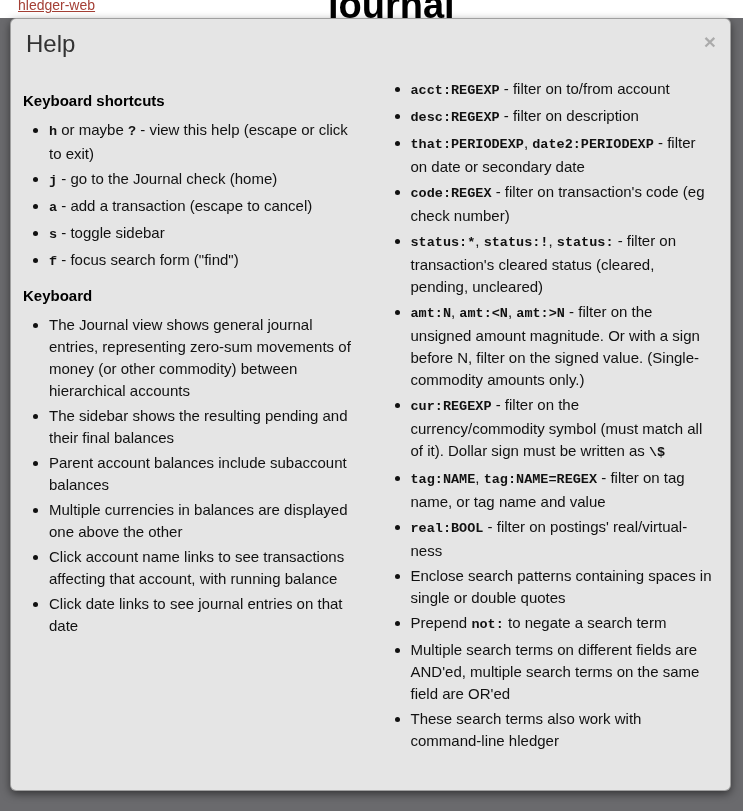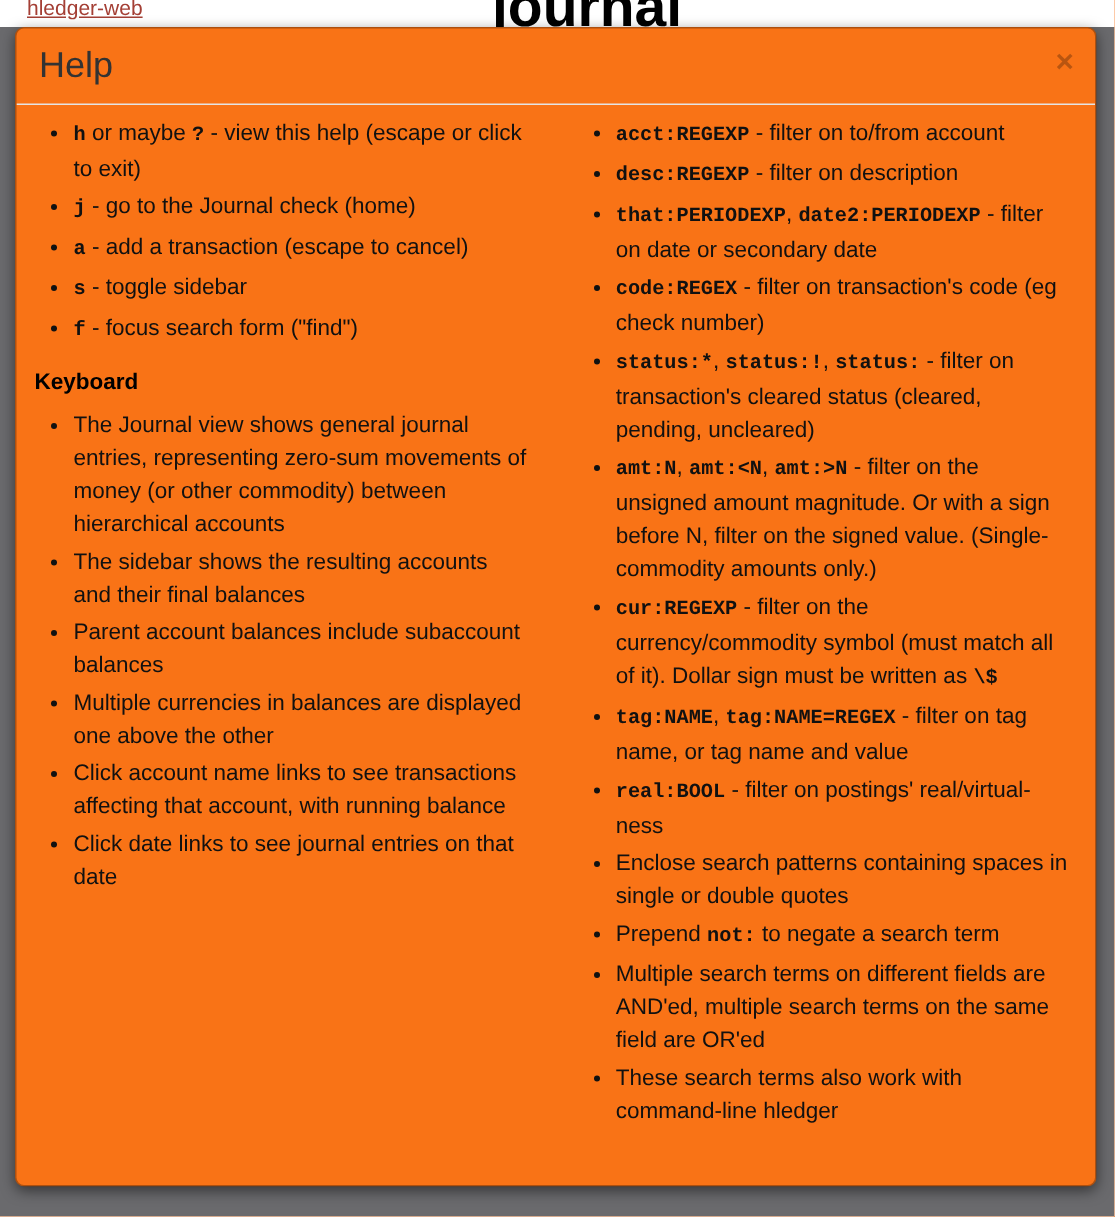--- a/index.html
+++ b/index.html
@@ -24,21 +24,21 @@
   }
   .backdrop {
     position: absolute; left: 0; right: 0; top: 18px; bottom: 0;
     background: rgba(15, 15, 20, 0.62); z-index: 10;
   }
 
   
   .modal {
     position: absolute; left: 10px; top: 18px;
     width: 721px; height: 773px;
-    background: #f97316;
+    background: #e5e5e5;
     border: 1px solid rgba(0,0,0,0.3);
     border-radius: 6px;
     box-shadow: 0 3px 9px rgba(0,0,0,0.5);
     z-index: 20; overflow: hidden;
   }
   .modal-header {
     position: relative;
     padding: 12px 15px;
     border-bottom: 1px solid #e5e5e5;
   }
@@ -80,31 +80,32 @@
 
 <div class="backdrop"></div>
 
 <div class="modal">
   <div class="modal-header">
     <div class="modal-title">Help</div>
     <button class="close">×</button>
   </div>
   <div class="modal-body">
     <div class="col">
+      <h3 class="sec">Keyboard shortcuts</h3>
       <ul>
           <li><code>h</code><span> or maybe </span><code>?</code><span> - view this help (escape or click to exit)</span></li>
           <li><code>j</code><span> - go to the Journal check (home)</span></li>
           <li><code>a</code><span> - add a transaction (escape to cancel)</span></li>
           <li><code>s</code><span> - toggle sidebar</span></li>
           <li><code>f</code><span> - focus search form ("find")</span></li>
         </ul>
       <h3 class="sec">Keyboard</h3>
       <ul>
           <li><span>The Journal view shows general journal entries, representing zero-sum movements of money (or other commodity) between hierarchical accounts</span></li>
-          <li><span>The sidebar shows the resulting accounts and their final balances</span></li>
+          <li><span>The sidebar shows the resulting pending and their final balances</span></li>
           <li><span>Parent account balances include subaccount balances</span></li>
           <li><span>Multiple currencies in balances are displayed one above the other</span></li>
           <li><span>Click account name links to see transactions affecting that account, with running balance</span></li>
           <li><span>Click date links to see journal entries on that date</span></li>
         </ul>
     </div>
     <div class="col">
       <ul>
           <li><code>acct:REGEXP</code><span> - filter on to/from account</span></li>
           <li><code>desc:REGEXP</code><span> - filter on description</span></li>

